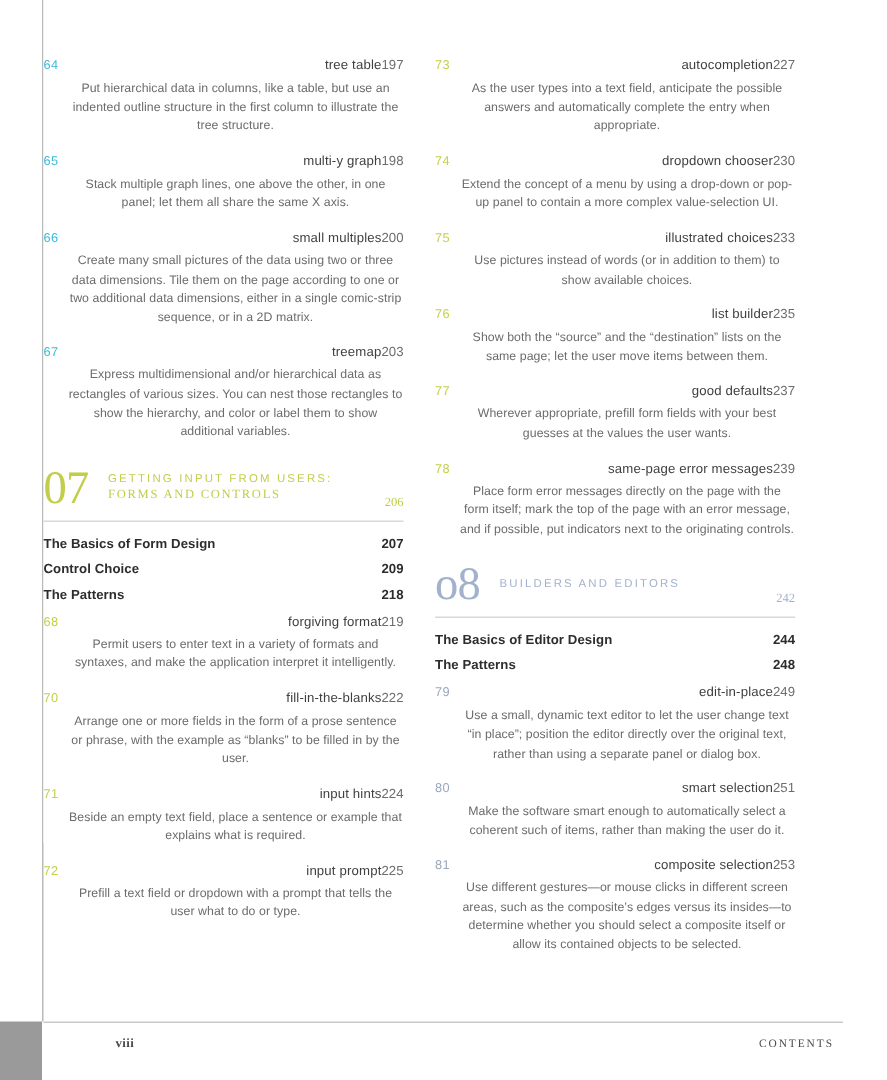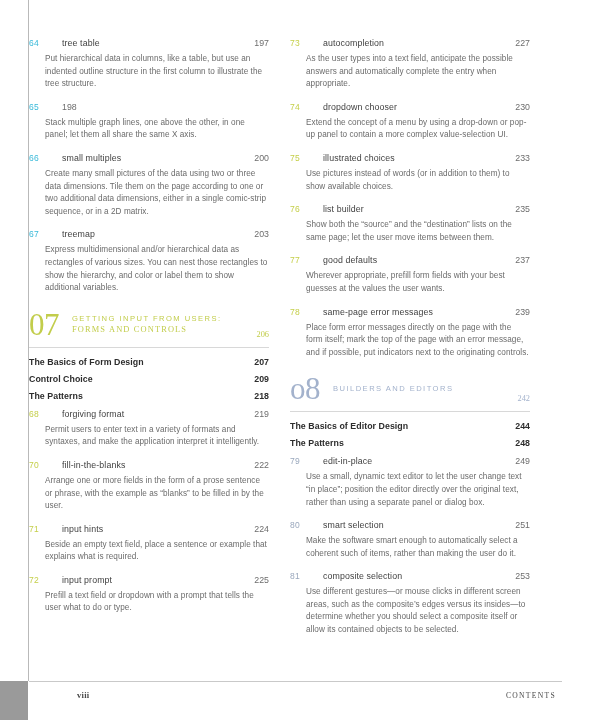--- a/index.html
+++ b/index.html
@@ -75,33 +75,35 @@
   }
   .entry-num.c06 { color: #39b9d9; }
   .entry-num.c07 { color: #c5cf4a; }
   .entry-num.c08 { color: #9aa8bd; }
 
   .entry-title {
     flex: 1 1 auto;
     font-size: 8.8px;
     color: #3f3f3f;
     letter-spacing: .1px;
+    text-align: right;
   }
   .entry-page {
     flex: 0 0 auto;
     font-size: 8.8px;
     color: #6d6d6d;
     text-align: right;
   }
   .entry-desc {
     margin: 0 0 9px 16px;
     font-size: 8.2px;
     line-height: 12.6px;
     color: #6b6b6b;
     letter-spacing: .05px;
+    text-align: center;
   }
 
   
   .chapter {
     margin-top: 14px;
     margin-bottom: 6px;
   }
   .chapter-top {
     display: flex;
     align-items: center;
@@ -221,20 +223,21 @@
           <span class="entry-num c06">64</span>
           <span class="entry-title">tree table</span>
           <span class="entry-page">197</span>
         </div>
         <div class="entry-desc">Put hierarchical data in columns, like a table, but use an indented outline structure in the first column to illustrate the tree structure.</div>
       </div>
 
       <div class="entry">
         <div class="entry-head">
           <span class="entry-num c06">65</span>
+          <span class="entry-title">multi-y graph</span>
           <span class="entry-page">198</span>
         </div>
         <div class="entry-desc">Stack multiple graph lines, one above the other, in one panel; let them all share the same X axis.</div>
       </div>
 
       <div class="entry">
         <div class="entry-head">
           <span class="entry-num c06">66</span>
           <span class="entry-title">small multiples</span>
           <span class="entry-page">200</span>

